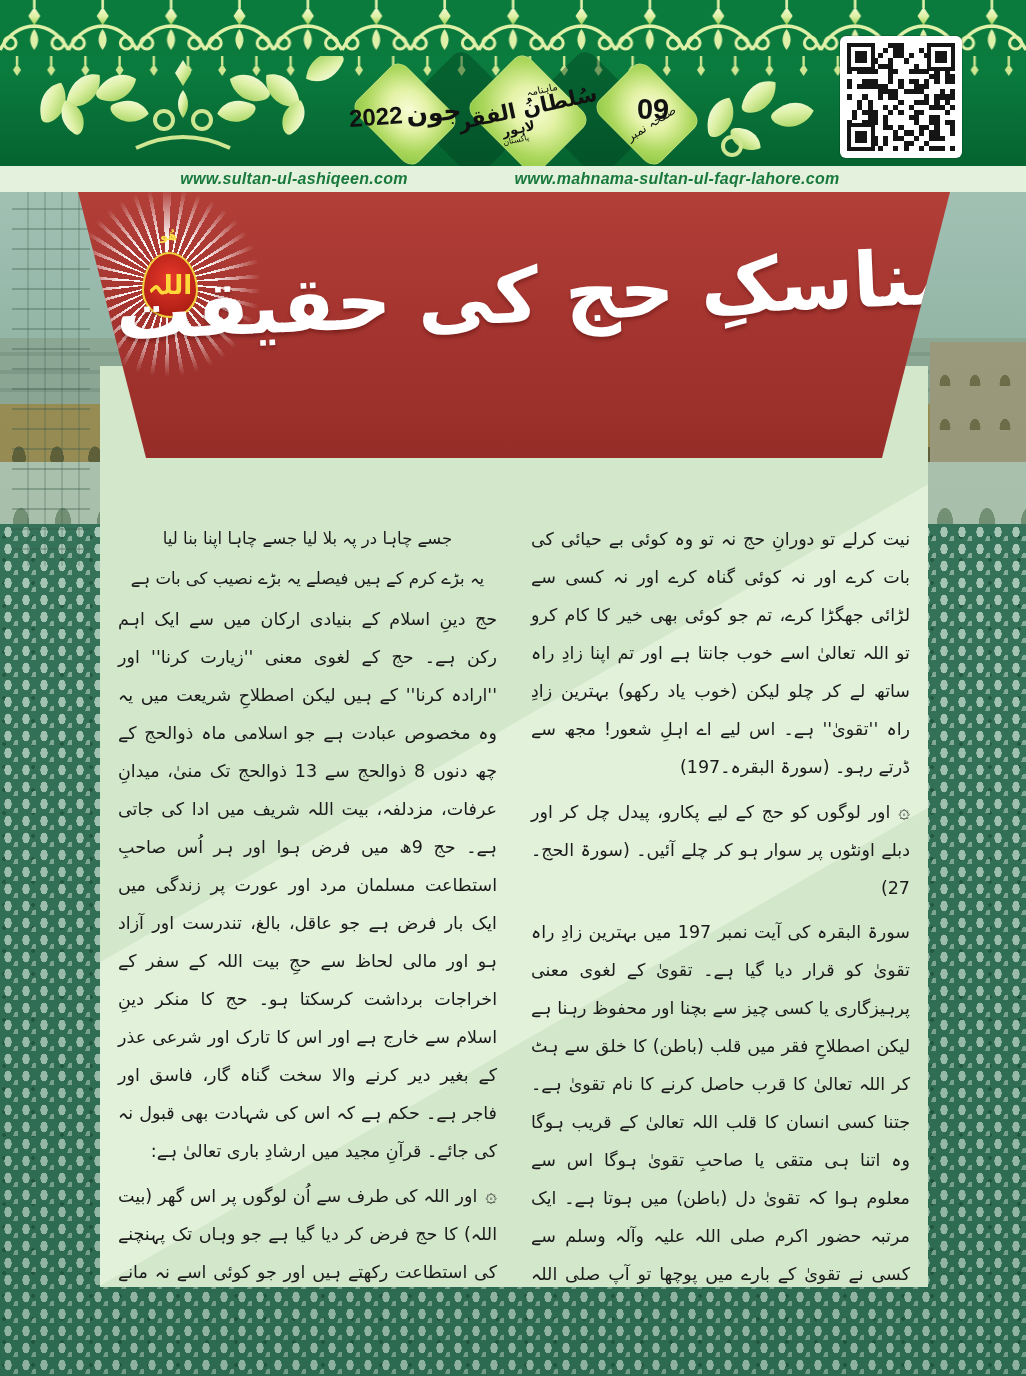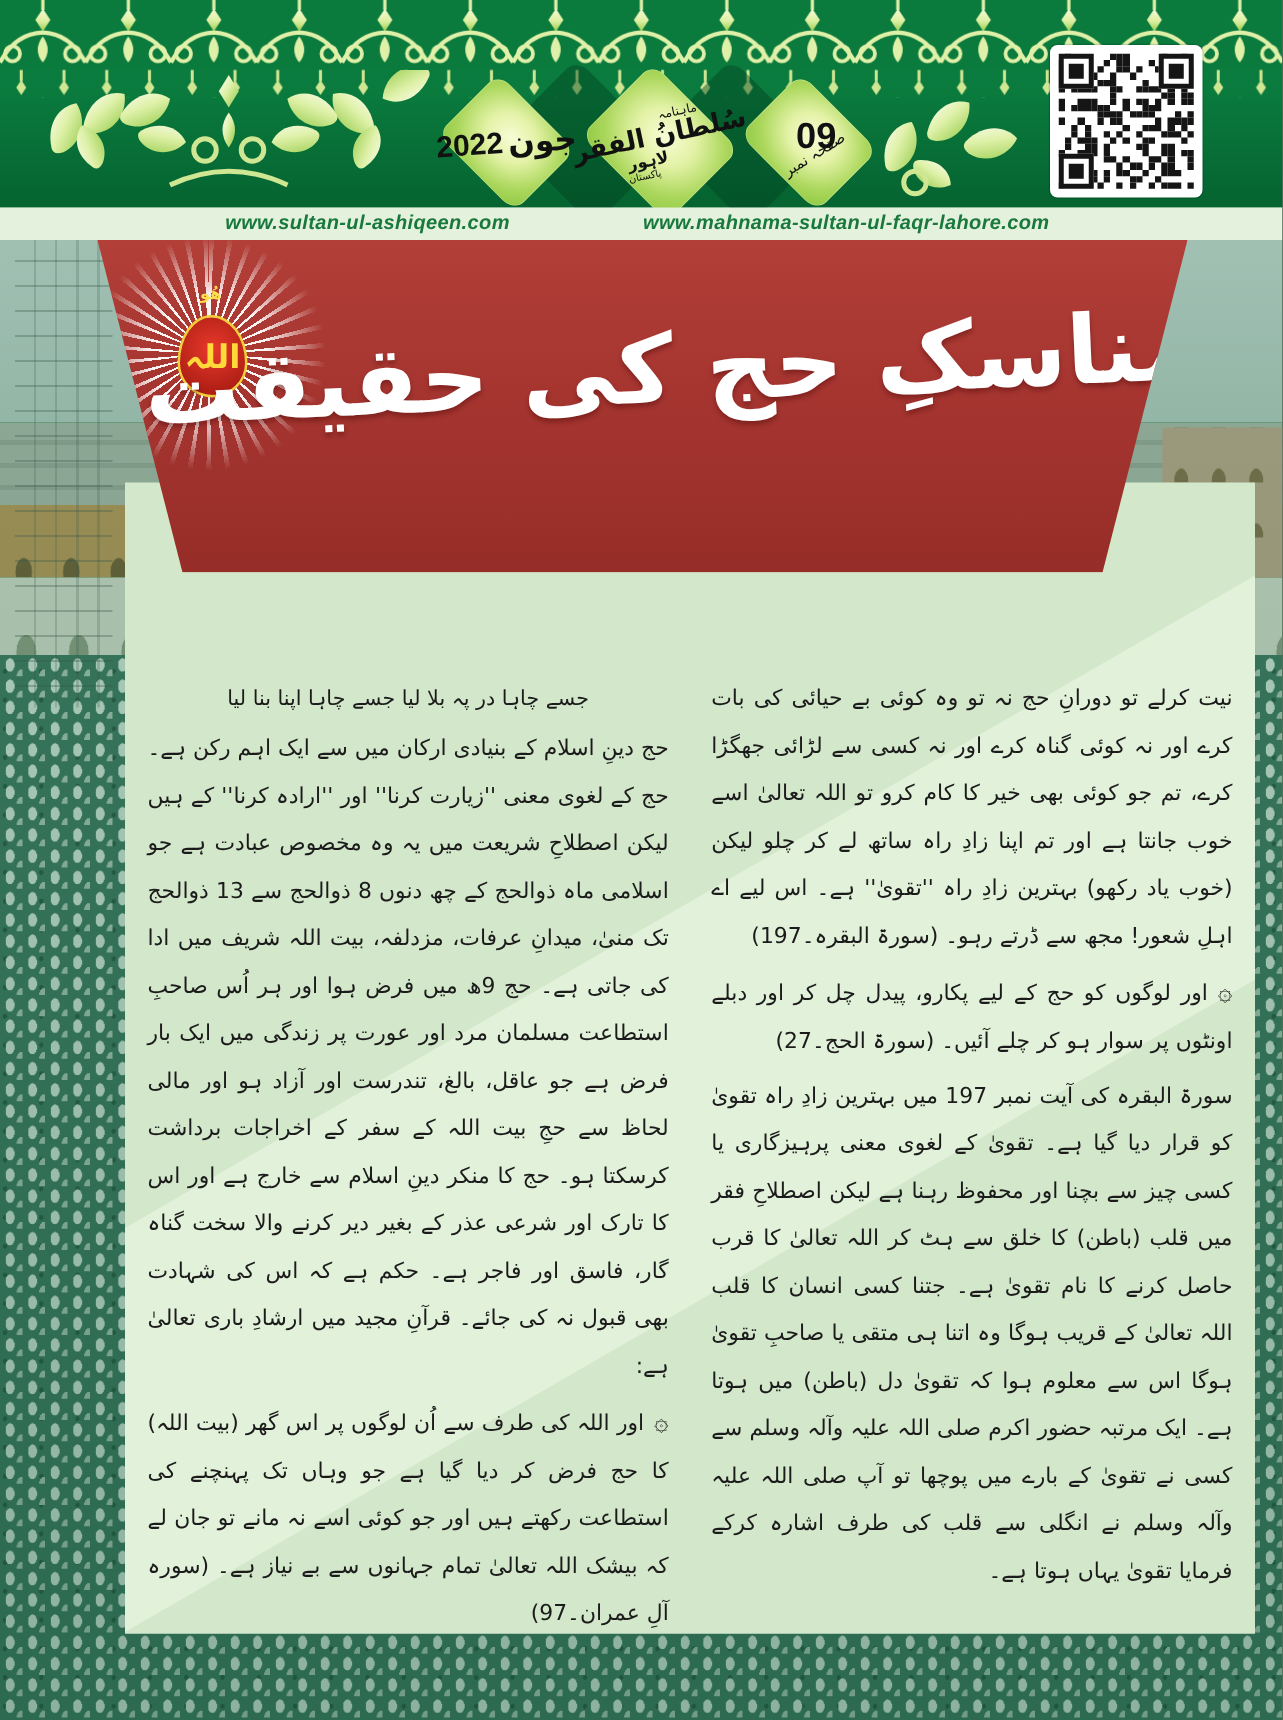--- a/index.html
+++ b/index.html
@@ -110,21 +110,21 @@
        transform:rotate(-2.5deg);text-shadow:0 3px 4px rgba(60,0,0,.35);}
 
   
   .author-bar{position:absolute;left:324px;top:442px;width:388px;height:54px;z-index:6;
        background:#f4f8ee;border:1px solid #b9c4b2;box-shadow:0 4px 7px rgba(0,0,0,.35);
        display:flex;align-items:center;justify-content:center;}
   .author-bar span{direction:rtl;white-space:nowrap;font-size:13.5px;color:#1c1c1c;
        transform:scaleX(.84);}
 
   
-  .content-box{position:absolute;left:100px;top:386px;width:904px;height:921px;z-index:3;
+  .content-box{position:absolute;left:100px;top:366px;width:828px;height:921px;z-index:3;
        background:#d3e7cb;overflow:hidden;}
   .content-box::before{content:"";position:absolute;left:-236px;top:379px;width:1300px;height:280px;
        background:rgba(236,248,229,.6);transform:rotate(-30deg);}
   .cols{position:absolute;inset:0;display:flex;flex-direction:row-reverse;direction:rtl;
        padding:154px 18px 30px 18px;box-sizing:border-box;gap:34px;}
   .col{width:50%;direction:rtl;color:#1b1b1b;font-size:17.5px;line-height:38px;
        text-align:justify;}
   .col p{margin:0 0 6px 0;}
   .col p.verse{text-align:center;white-space:nowrap;font-size:16.5px;margin-bottom:2px;}
   .bullet{font-size:20px;margin-left:8px;}
@@ -703,20 +703,21 @@
       <span class="allah">اللہ</span>
     </div>
     <h1 class="title">مناسکِ حج کی حقیقت</h1>
   </div>
 
 
   <div class="content-box">
     <div class="cols">
       <div class="col">
         <p class="verse">جسے چاہا در پہ بلا لیا جسے چاہا اپنا بنا لیا</p>
+        <p class="verse">یہ بڑے کرم کے ہیں فیصلے یہ بڑے نصیب کی بات ہے</p>
         <p><span>حج دینِ اسلام کے بنیادی ارکان میں سے ایک اہم رکن ہے۔ حج کے لغوی معنی ''زیارت کرنا'' اور ''ارادہ کرنا'' کے ہیں لیکن اصطلاحِ شریعت میں یہ وہ مخصوص عبادت ہے جو اسلامی ماہ ذوالحج کے چھ دنوں 8 ذوالحج سے 13 ذوالحج تک منیٰ، میدانِ عرفات، مزدلفہ، بیت اللہ شریف میں ادا کی جاتی ہے۔ حج 9ھ میں فرض ہوا اور ہر اُس صاحبِ استطاعت مسلمان مرد اور عورت پر زندگی میں ایک بار فرض ہے جو عاقل، بالغ، تندرست اور آزاد ہو اور مالی لحاظ سے حجِ بیت اللہ کے سفر کے اخراجات برداشت کرسکتا ہو۔ حج کا منکر دینِ اسلام سے خارج ہے اور اس کا تارک اور شرعی عذر کے بغیر دیر کرنے والا سخت گناہ گار، فاسق اور فاجر ہے۔ حکم ہے کہ اس کی شہادت بھی قبول نہ کی جائے۔ قرآنِ مجید میں ارشادِ باری تعالیٰ ہے:</span></p>
         <p><span class="bullet">۞</span><span>اور اللہ کی طرف سے اُن لوگوں پر اس گھر (بیت اللہ) کا حج فرض کر دیا گیا ہے جو وہاں تک پہنچنے کی استطاعت رکھتے ہیں اور جو کوئی اسے نہ مانے تو جان لے کہ بیشک اللہ تعالیٰ تمام جہانوں سے بے نیاز ہے۔ (سورہ آلِ عمران۔97)</span></p>
 
       </div>
       <div class="col">
         <p><span>نیت کرلے تو دورانِ حج نہ تو وہ کوئی بے حیائی کی بات کرے اور نہ کوئی گناہ کرے اور نہ کسی سے لڑائی جھگڑا کرے، تم جو کوئی بھی خیر کا کام کرو تو اللہ تعالیٰ اسے خوب جانتا ہے اور تم اپنا زادِ راہ ساتھ لے کر چلو لیکن (خوب یاد رکھو) بہترین زادِ راہ ''تقویٰ'' ہے۔ اس لیے اے اہلِ شعور! مجھ سے ڈرتے رہو۔ (سورۃ البقرہ۔197)</span></p>
         <p><span class="bullet">۞</span><span>اور لوگوں کو حج کے لیے پکارو، پیدل چل کر اور دبلے اونٹوں پر سوار ہو کر چلے آئیں۔ (سورۃ الحج۔27)</span></p>
         <p><span>سورۃ البقرہ کی آیت نمبر 197 میں بہترین زادِ راہ تقویٰ کو قرار دیا گیا ہے۔ تقویٰ کے لغوی معنی پرہیزگاری یا کسی چیز سے بچنا اور محفوظ رہنا ہے لیکن اصطلاحِ فقر میں قلب (باطن) کا خلق سے ہٹ کر اللہ تعالیٰ کا قرب حاصل کرنے کا نام تقویٰ ہے۔ جتنا کسی انسان کا قلب اللہ تعالیٰ کے قریب ہوگا وہ اتنا ہی متقی یا صاحبِ تقویٰ ہوگا اس سے معلوم ہوا کہ تقویٰ دل (باطن) میں ہوتا ہے۔ ایک مرتبہ حضور اکرم صلی اللہ علیہ وآلہ وسلم سے کسی نے تقویٰ کے بارے میں پوچھا تو آپ صلی اللہ علیہ وآلہ وسلم نے انگلی سے قلب کی طرف اشارہ کرکے فرمایا تقویٰ یہاں ہوتا ہے۔</span></p>
 
       </div>

